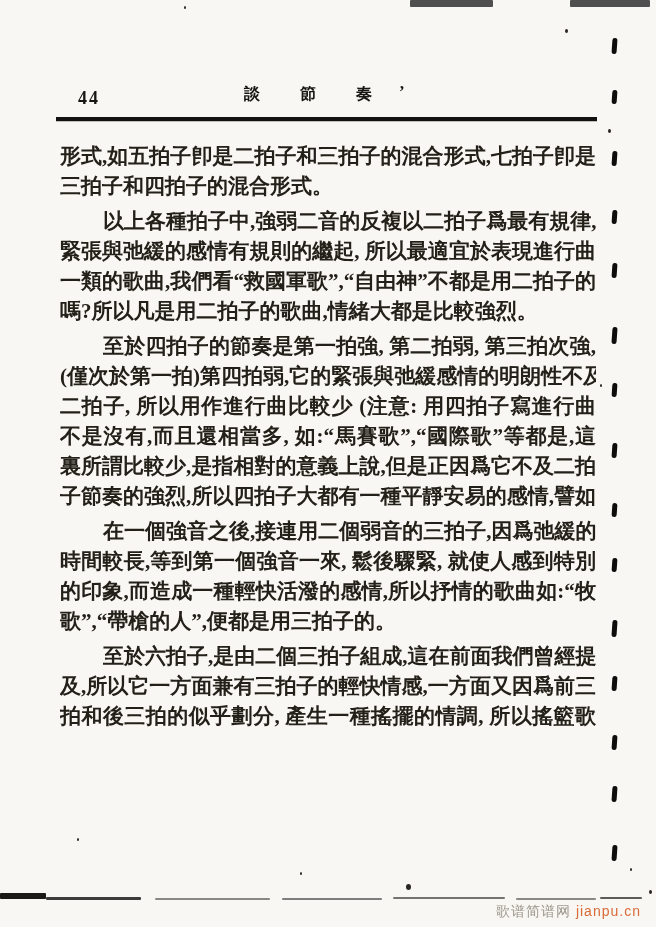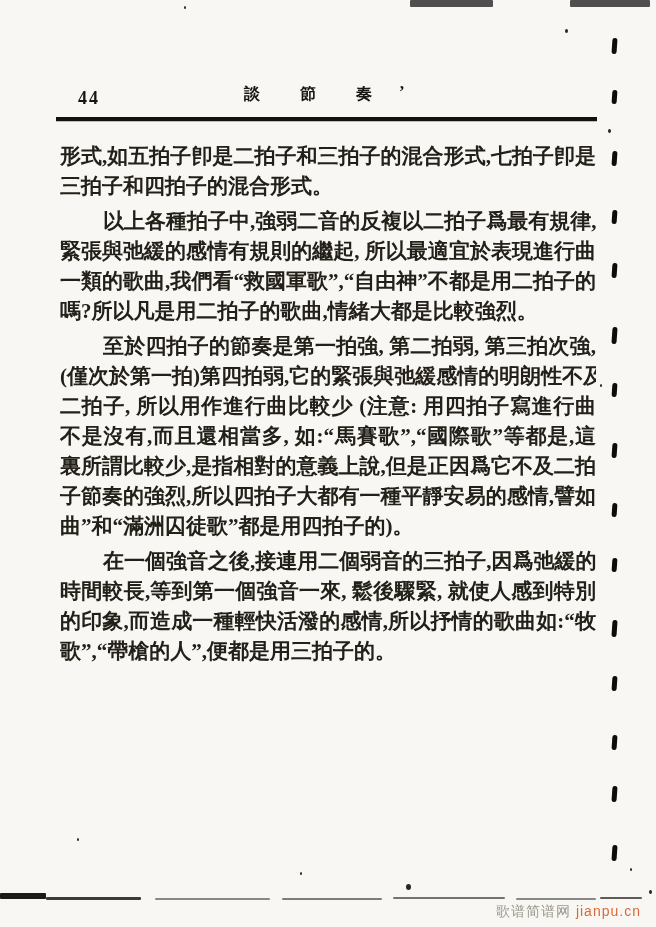--- a/index.html
+++ b/index.html
@@ -73,27 +73,31 @@
         <div class="line">一類的歌曲,我們看“救國軍歌”,“自由神”不都是用二拍子的</div>
         <div class="line end">嗎?所以凡是用二拍子的歌曲,情緒大都是比較強烈。</div>
       </div>
       <div class="para">
         <div class="line first">至於四拍子的節奏是第一拍強, 第二拍弱, 第三拍次強,</div>
         <div class="line">(僅次於第一拍)第四拍弱,它的緊張與弛緩感情的明朗性不及</div>
         <div class="line">二拍子, 所以用作進行曲比較少 (注意: 用四拍子寫進行曲</div>
         <div class="line">不是沒有,而且還相當多, 如:“馬賽歌”,“國際歌”等都是,這</div>
         <div class="line">裏所謂比較少,是指相對的意義上說,但是正因爲它不及二拍</div>
         <div class="line">子節奏的強烈,所以四拍子大都有一種平靜安易的感情,譬如</div>
-        <div class="line end">曲”和“滿洲囚徒歌”都是用四拍子的)。</div>
       </div>
       <div class="para">
         <div class="line first">在一個強音之後,接連用二個弱音的三拍子,因爲弛緩的</div>
         <div class="line">時間較長,等到第一個強音一來, 鬆後驟緊, 就使人感到特別</div>
         <div class="line">的印象,而造成一種輕快活潑的感情,所以抒情的歌曲如:“牧</div>
         <div class="line end">歌”,“帶槍的人”,便都是用三拍子的。</div>
+      </div>
+      <div class="para">
+        <div class="line first">至於六拍子,是由二個三拍子組成,這在前面我們曾經提</div>
+        <div class="line">及,所以它一方面兼有三拍子的輕快情感,一方面又因爲前三</div>
+        <div class="line">拍和後三拍的似乎劃分, 產生一種搖擺的情調, 所以搖籃歌</div>
       </div>
     </div>
 
   <div id="top-bars">
       <div class="top-bar" style="left: 410px; width: 83px;"></div>
       <div class="top-bar" style="left: 570px; width: 80px;"></div>
     </div>
   <div id="edge-marks">
       <div class="edge-mark" style="top: 38px; height: 16px;"></div>
       <div class="edge-mark" style="top: 90px; height: 14px;"></div>

